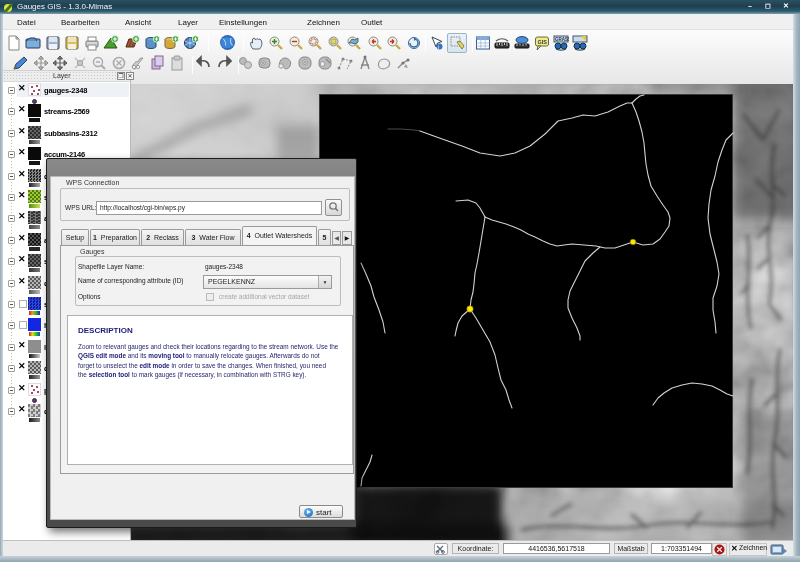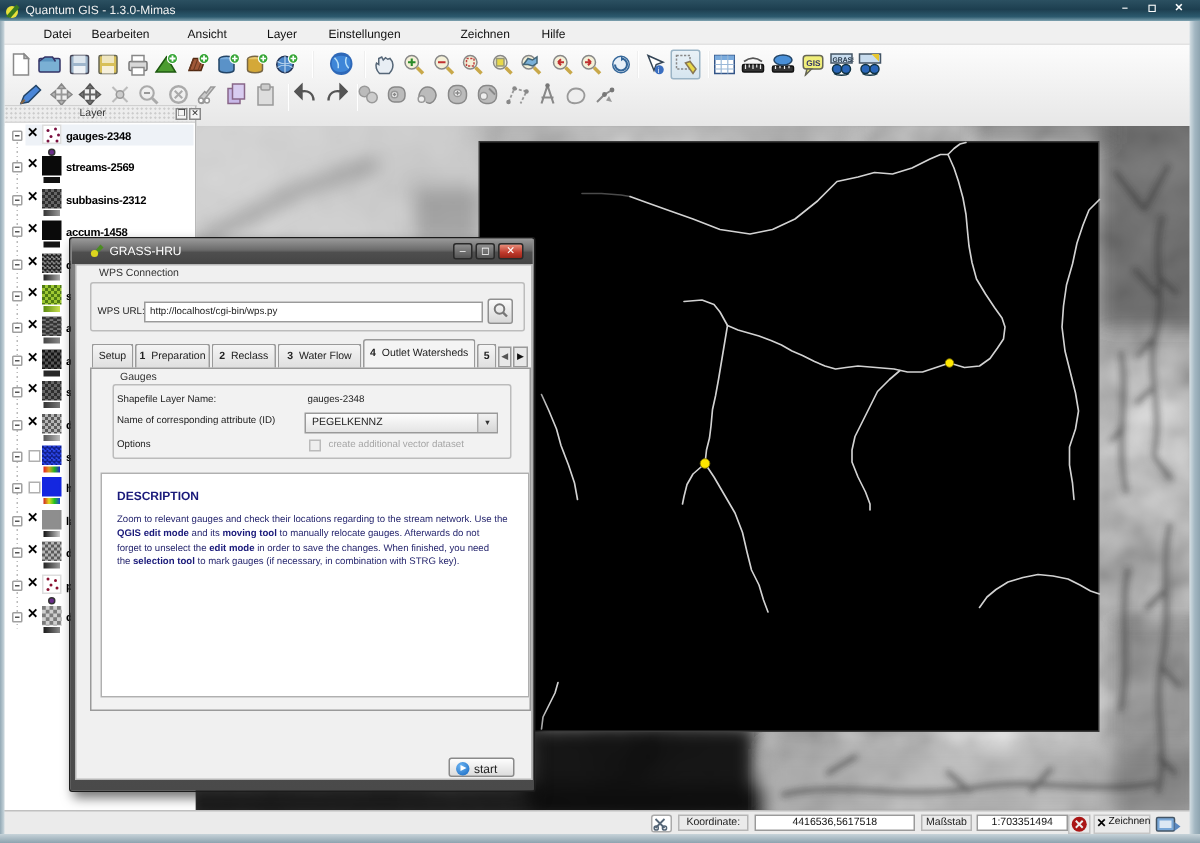--- a/index.html
+++ b/index.html
@@ -147,33 +147,33 @@
   </g>
   <circle cx="502" cy="158" r="2.8" fill="#ffe800" stroke="#8a7a00" stroke-width="0.6"></circle>
   <circle cx="339" cy="225" r="3.2" fill="#ffe800" stroke="#8a7a00" stroke-width="0.6"></circle>
 </svg>
 </div>
 <div id="titlebar">
   <svg style="position:absolute;left:3px;top:2px;" width="11" height="11" viewBox="0 0 11 11">
       <circle cx="5" cy="6" r="4" fill="#e8e13a"></circle>
       <path d="M1 9 L8 1 L10 3 L4 10 Z" fill="#3a7a1e"></path>
     </svg>
-  <span class="ttl">Quantum GIS - 1.3.0-Mimas</span>
+  <span class="ttl">Gauges GIS - 1.3.0-Mimas</span>
   <span class="wbtn" style="left:743px;width:14px;">–</span>
   <span class="wbtn" style="left:761px;width:14px;">◻</span>
   <span class="wbtn" style="left:779px;width:14px;">✕</span>
 </div>
 <div id="menubar">
-  <span style="left:29px;">Datei</span>
+  <span style="left:17px;">Datei</span>
   <span style="left:61px;">Bearbeiten</span>
   <span style="left:125px;">Ansicht</span>
   <span style="left:178px;">Layer</span>
   <span style="left:219px;">Einstellungen</span>
   <span style="left:307px;">Zeichnen</span>
-  <span style="left:361px;">Hilfe</span>
+  <span style="left:361px;">Outlet</span>
 </div>
 <div id="toolbars">
 <div class="ic" style="left:6px;top:5px;">
       <svg width="16" height="16">
         <path d="M3 1 h7 l3 3 v11 h-10 z" fill="#fff" stroke="#888"></path>
         <path d="M10 1 l3 3 h-3 z" fill="#ccc" stroke="#888"></path>
       </svg>
     </div>
 <div class="ic" style="left:25px;top:5px;">
       <svg width="16" height="16">
@@ -537,21 +537,21 @@
       <div class="exp"></div>
       <span class="chk">✕</span>
       <div class="thumb t-noise1"></div>
       <span class="lbl">subbasins-2312</span>
       <div class="sub" style="background:linear-gradient(90deg,#333,#999);"></div>
     </div>
 <div class="row" style="top:76px;">
       <div class="exp"></div>
       <span class="chk">✕</span>
       <div class="thumb t-black"></div>
-      <span class="lbl">accum-1458</span>
+      <span class="lbl">accum-2146</span>
       <div class="sub" style="background:#151515;"></div>
     </div>
 <div class="row" style="top:98px;">
       <div class="exp"></div>
       <span class="chk">✕</span>
       <div class="thumb t-noise2"></div>
       <span class="lbl">dhm25-2569</span>
       <div class="sub" style="background:linear-gradient(90deg,#222,#aaa);"></div>
     </div>
 <div class="row" style="top:119px;">
@@ -661,30 +661,20 @@
   <span class="sbf" style="left:739px;color:#111;top:3px;font-size:6.8px;">Zeichnen</span>
   <div class="sbf" style="left:770px;width:18px;height:13px;">
     <svg width="18" height="13">
         <rect x="1" y="2" width="12" height="9" rx="1" fill="#7aa8d8" stroke="#456"></rect>
         <rect x="3" y="4" width="8" height="5" fill="#dce8f4"></rect>
         <path d="M13 5 l4 3 l-4 3" fill="#5a88c0"></path>
       </svg>
   </div>
 </div>
 <div id="dialog">
-  <div id="dtitle">
-    <svg style="position:absolute;left:12px;top:3px;" width="10" height="10" viewBox="0 0 10 10">
-        <path d="M1 8 L7 1 L9 3 L3 9 Z" fill="#4c8c22"></path>
-        <circle cx="3" cy="7" r="2.4" fill="#ddd61f"></circle>
-      </svg>
-    <span class="dt">GRASS-HRU</span>
-    <span class="dbtn" style="left:254px;">–</span>
-    <span class="dbtn" style="left:269px;">◻</span>
-    <span class="dbtn" style="left:284px;width:17px;background:linear-gradient(180deg,#e88f7c,#c0392b 60%,#992619);">✕</span>
-  </div>
   <div id="dbody">
     <div class="grp" style="left:9px;top:11px;width:290px;height:33px;"></div>
     <span class="grplbl" style="left:13px;top:2px;">WPS Connection</span>
     <span class="dlabel" style="left:14px;top:27px;">WPS URL:</span>
     <div class="dfield" style="left:45px;top:24px;width:226px;height:14px;line-height:12px;padding-left:3px;font-size:6.5px;">http://localhost/cgi-bin/wps.py</div>
     <div style="position:absolute;left:274px;top:22px;width:17px;height:17px;border:1px solid #909090;border-radius:2px;background:linear-gradient(180deg,#fafafa,#d8d8d8);">
       <svg width="15" height="15" viewBox="0 0 15 15">
           <circle cx="7" cy="6" r="3.2" fill="none" stroke="#777" stroke-width="1.3"></circle>
           <line x1="9.4" y1="8.4" x2="12" y2="11" stroke="#777" stroke-width="1.6"></line>
         </svg>

